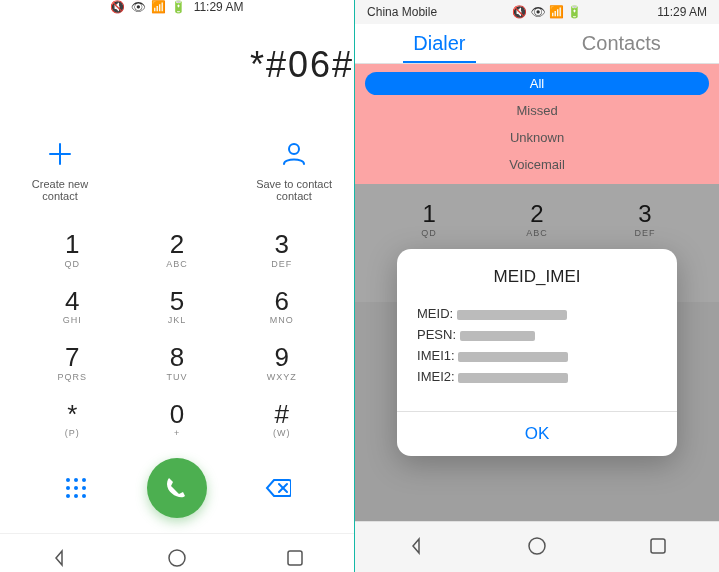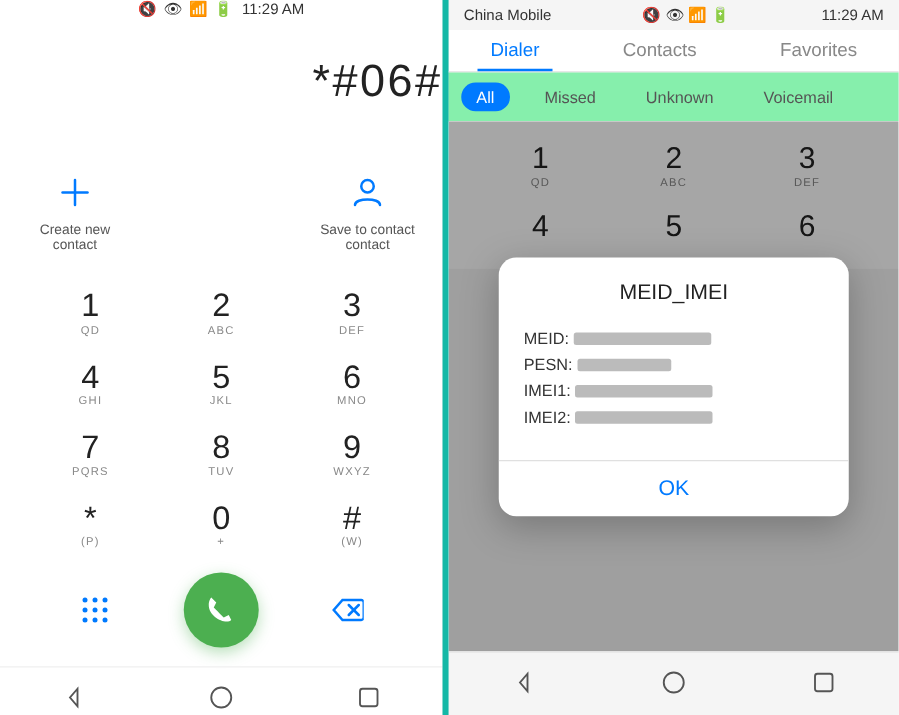--- a/index.html
+++ b/index.html
@@ -136,21 +136,21 @@
     }
 
     
     .right-phone {
       width: 371px;
       height: 572px;
       background: #f5f5f5;
       display: flex;
       flex-direction: column;
       position: relative;
-      border-left: 5px solid #14b8a6;
+      border-left: 1px solid #14b8a6;
     }
 
     .right-status-bar {
       height: 24px;
       display: flex;
       align-items: center;
       justify-content: space-between;
       padding: 0 12px;
       background: #f5f5f5;
       font-size: 12px;
@@ -159,21 +159,21 @@
 
     .tabs-row {
       display: flex;
       justify-content: space-around;
       background: #fff;
       border-bottom: 1px solid #e0e0e0;
       padding: 8px 0 0;
     }
 
     .tab {
-      font-size: 15px;
+      font-size: 20px;
       color: #888;
       padding: 0 10px 8px;
       cursor: pointer;
       position: relative;
     }
 
     .tab.active {
       color: #007AFF;
     }
 
@@ -183,22 +183,23 @@
       bottom: 0;
       left: 0;
       right: 0;
       height: 2px;
       background: #007AFF;
     }
 
     .filter-row {
       display: flex;
       padding: 8px 10px;
-      gap: 16px;
-      background: #86efac;
+      gap: 4px;
+      background: #fca5a5;
+      flex-direction: column;
     }
 
     .filter-btn {
       padding: 4px 12px;
       border-radius: 14px;
       font-size: 13px;
       cursor: pointer;
       border: none;
       background: transparent;
       color: #555;
@@ -462,21 +463,20 @@
 
   <div class="right-status-bar">
     <span>China Mobile</span>
     <span style="font-size:12px;">🔇 👁 📶 🔋</span>
     <span>11:29 AM</span>
   </div>
 
   <div class="tabs-row">
     <div class="tab active">Dialer</div>
     <div class="tab">Contacts</div>
-    <div class="tab">Favorites</div>
   </div>
 
   <div class="filter-row">
     <button class="filter-btn active">All</button>
     <button class="filter-btn">Missed</button>
     <button class="filter-btn">Unknown</button>
     <button class="filter-btn">Voicemail</button>
   </div>
 
   <div class="right-content">

